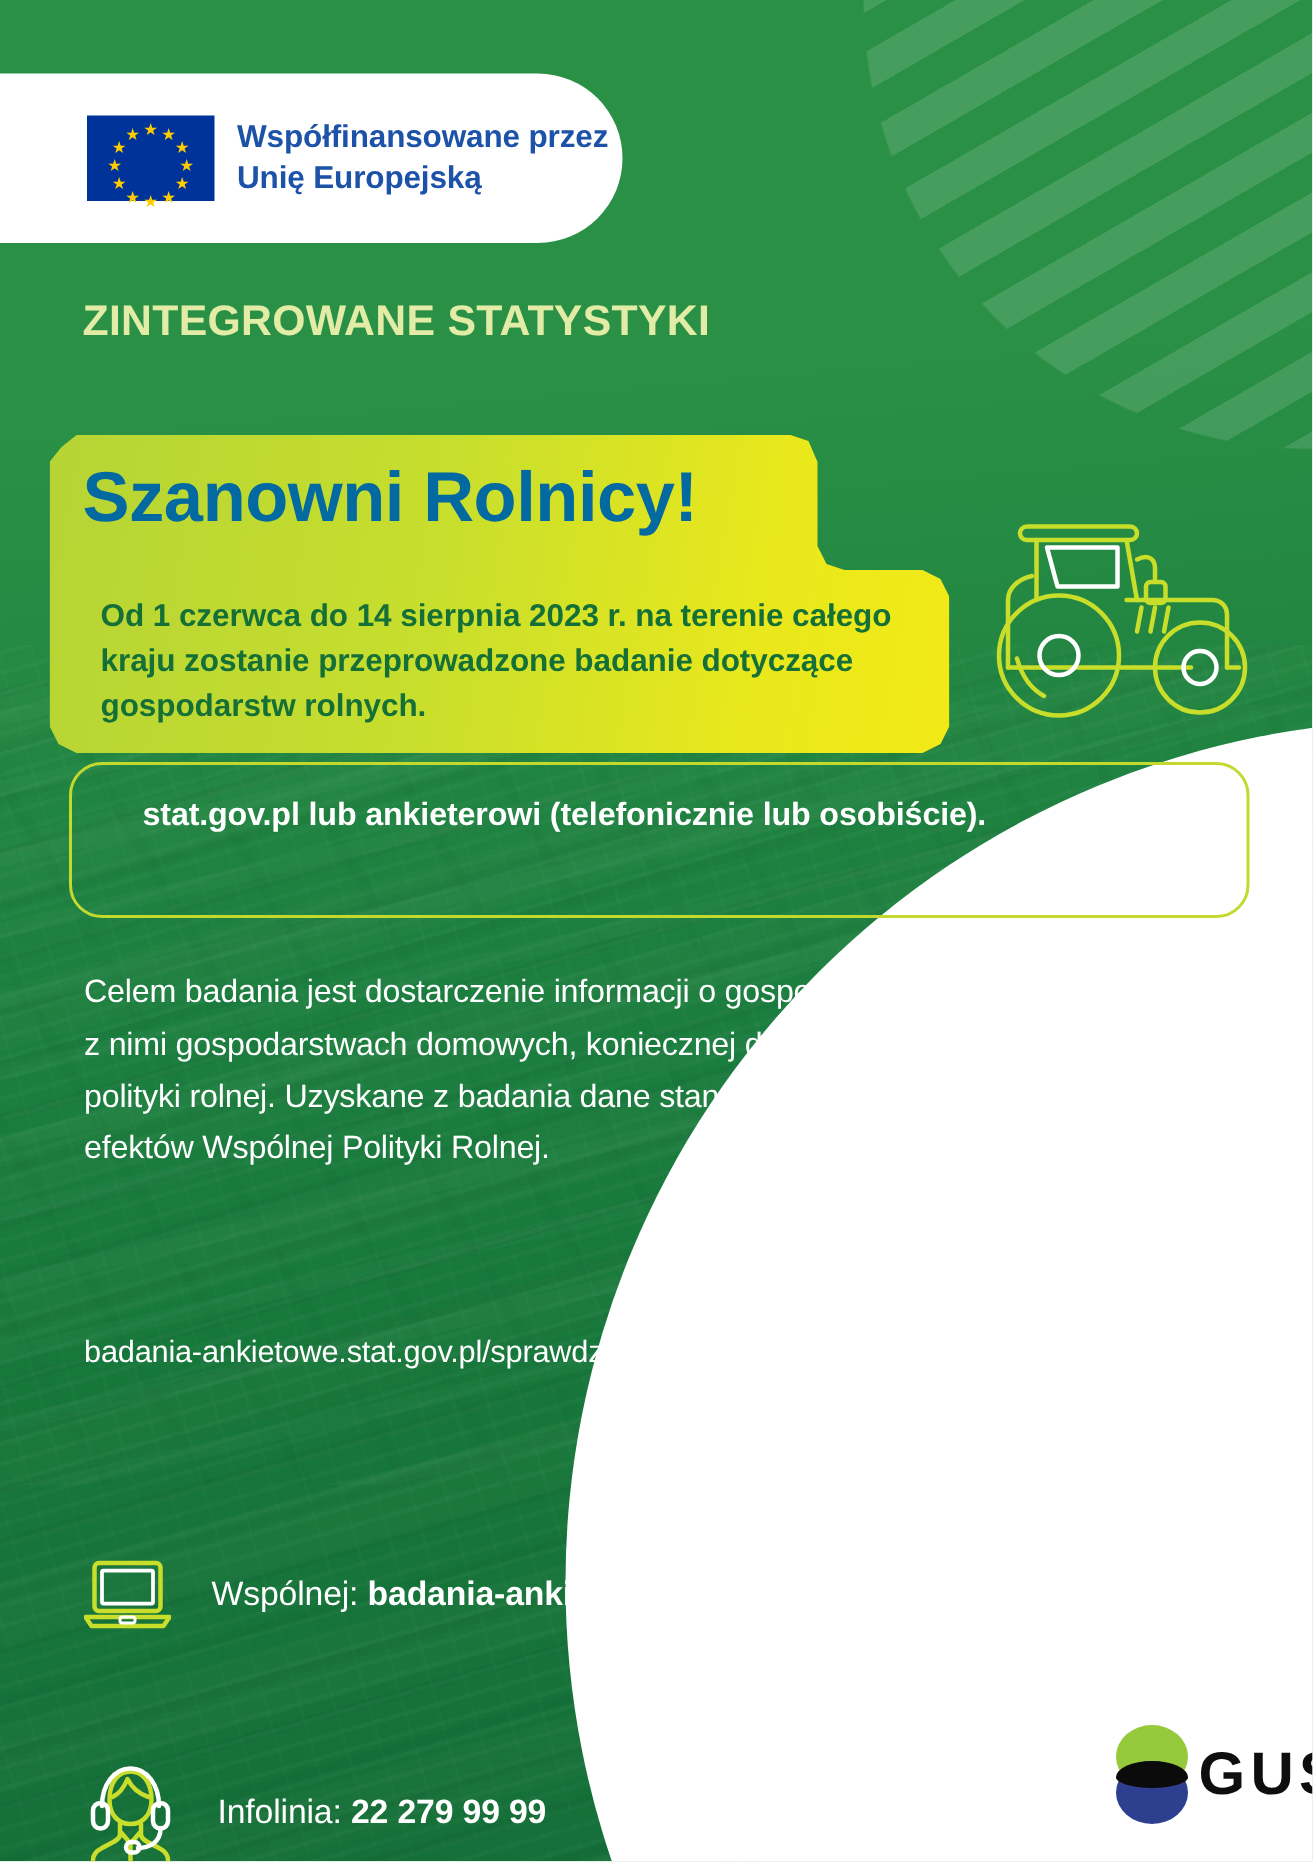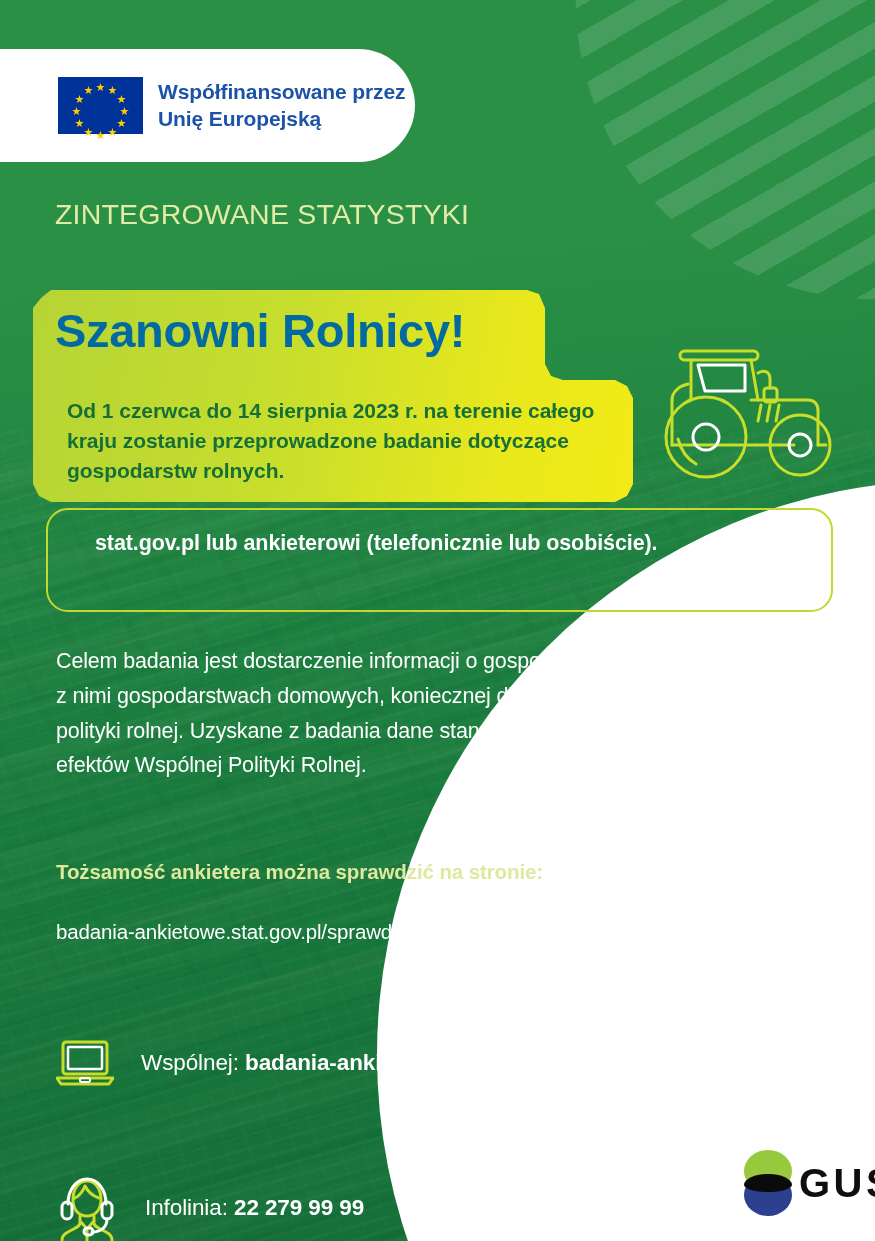--- a/index.html
+++ b/index.html
@@ -130,21 +130,21 @@
   }
 
   
   .main-title {
     position: absolute;
     left: 55px;
     top: 196px;
     width: 640px;
     color: #e3eca6;
     font-size: 28.5px;
-    font-weight: normal;
+    font-weight: bold;
     line-height: 1.30;
     letter-spacing: .2px;
   }
 
   
   .yellow-card {
     position: absolute;
     left: 33px;
     top: 290px;
     width: 600px;
@@ -226,21 +226,21 @@
     top: 860px;
     width: 790px;
     color: #dfe89f;
     font-size: 20.5px;
     font-weight: bold;
     letter-spacing: -.1px;
   }
   .verify-url {
     position: absolute;
     left: 56px;
-    top: 920px;
+    top: 890px;
     width: 800px;
     color: #ffffff;
     font-size: 20.5px;
     letter-spacing: -.15px;
   }
 
   
   .contact-row {
     position: absolute;
     display: flex;
@@ -379,21 +379,20 @@
     </g>
   </svg>
 
   <div class="outlined-box"></div>
   <div class="outlined-text">
     <div>stat.gov.pl lub ankieterowi (telefonicznie lub osobiście).</div>
   </div>
 
   <div class="body-para">Celem badania jest dostarczenie informacji o gospodarstwach rolnych i związanych z nimi gospodarstwach domowych, koniecznej dla realizacji krajowej i regionalnej polityki rolnej. Uzyskane z badania dane stanowią również podstawę do oceny efektów Wspólnej Polityki Rolnej.</div>
 
-  <div class="verify-head">Tożsamość ankietera można sprawdzić na stronie:</div>
   <div class="verify-url">badania-ankietowe.stat.gov.pl/sprawdz-tozsamosc-ankietera</div>
 
   <div class="contact-row row-web">
     <svg class="contact-icon" width="58" height="46" viewBox="0 0 58 46">
       <rect x="7" y="2" width="44" height="32" rx="3" fill="none" stroke="#c8de2a" stroke-width="3"></rect>
       <rect x="12" y="7" width="34" height="22" rx="1" fill="none" stroke="#ffffff" stroke-width="2.5"></rect>
       <path d="M1 38 H57 L53 44 H5 Z" fill="none" stroke="#c8de2a" stroke-width="3" stroke-linejoin="round"></path>
       <rect x="24" y="38" width="10" height="4" rx="1.5" fill="none" stroke="#ffffff" stroke-width="2"></rect>
     </svg>
     <div class="contact-text"><span>Wspólnej: </span><b>badania-ankietowe</b><span>.stat.gov.pl</span></div>

